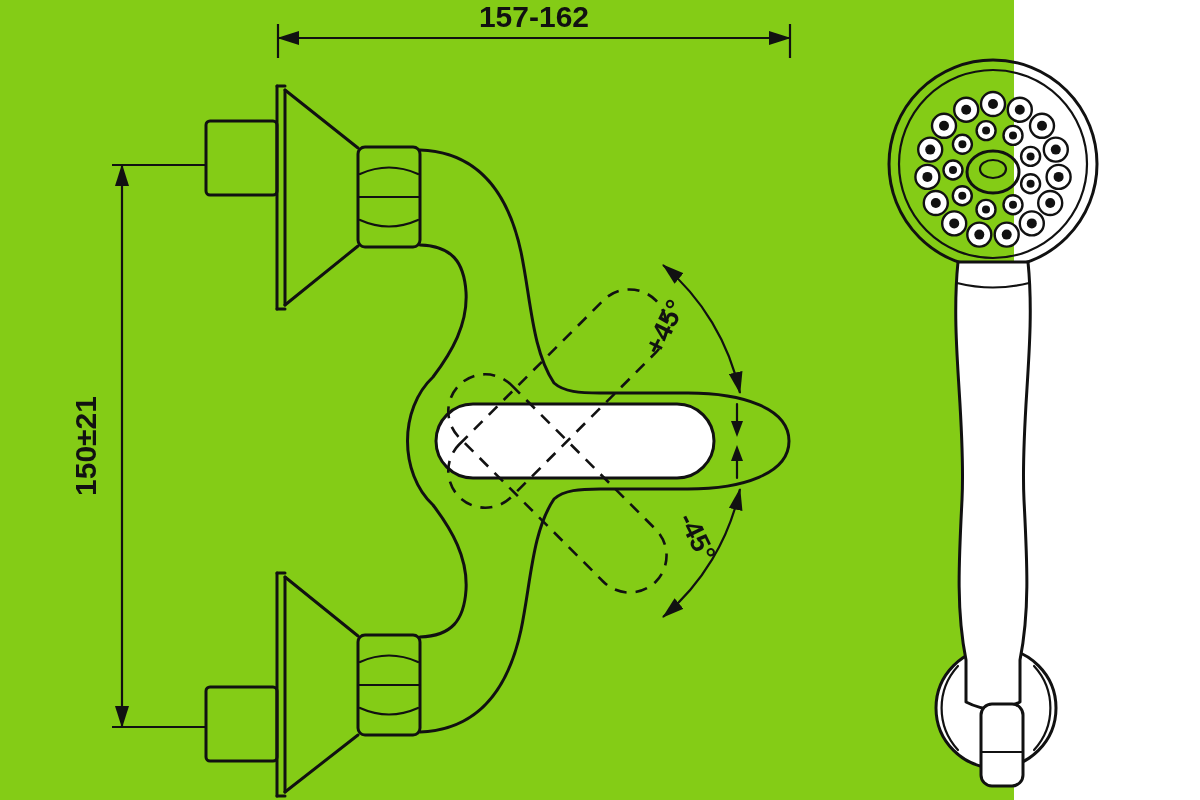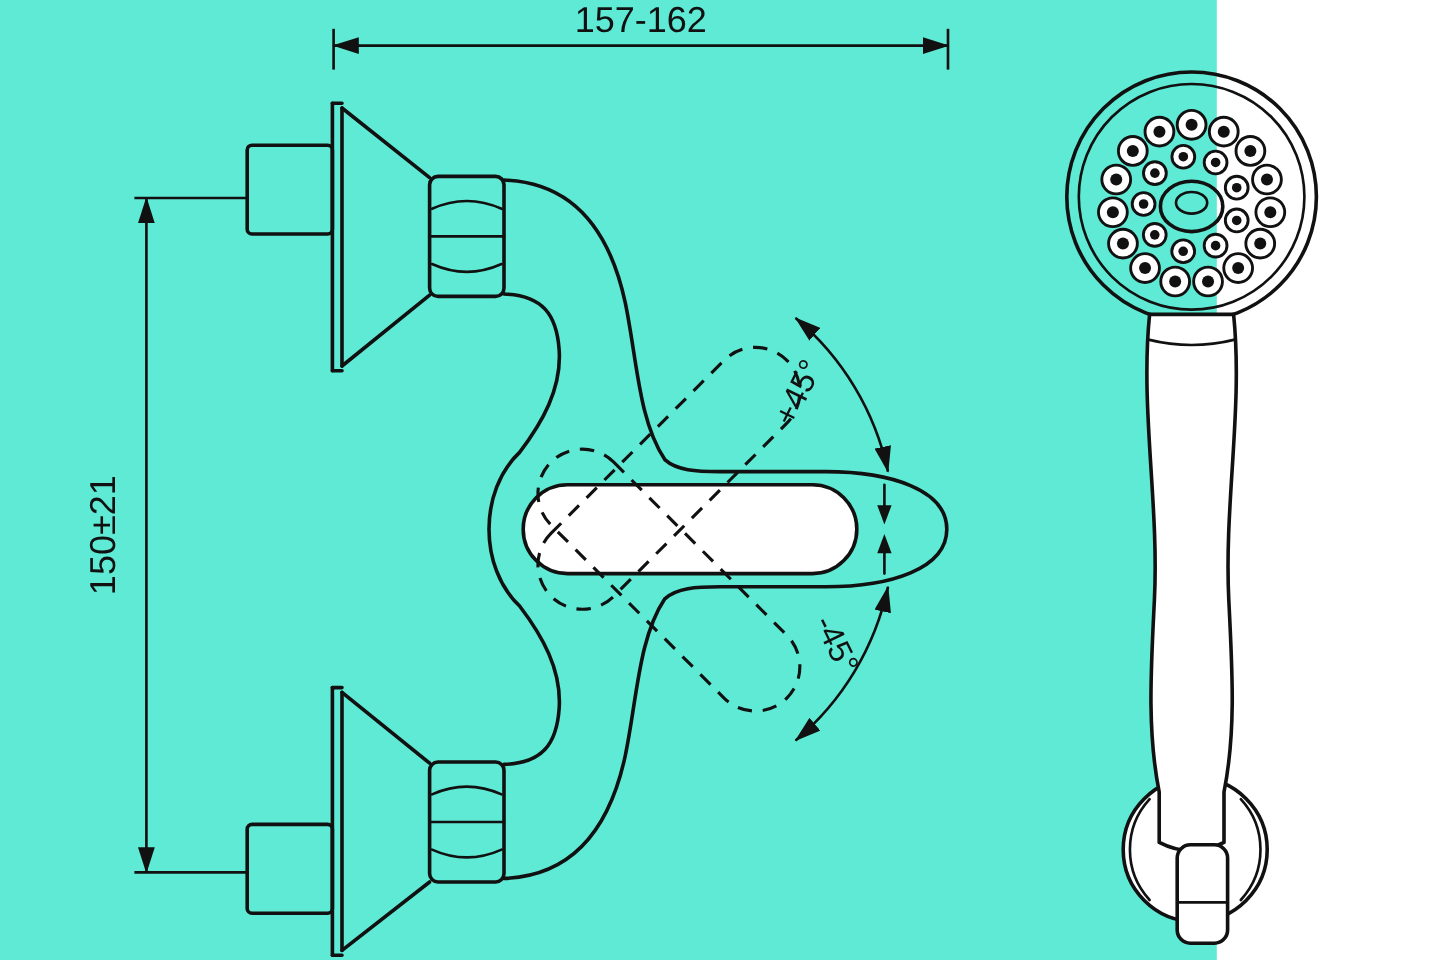--- a/index.html
+++ b/index.html
@@ -1,17 +1,17 @@
 <!DOCTYPE html>
 <html><head>
 <meta charset="utf-8">
 <style>
   html,body { margin:0; padding:0; background:#ffffff; }
   body { width:1200px; height:800px; overflow:hidden; font-family:"Liberation Sans", sans-serif; }
-  .canvas { position:relative; width:1014px; height:800px; background:#5eead4; }
+  .canvas { position:relative; width:1014px; height:800px; background:#84cc16;font-weight:bold; }
   svg { display:block; }
   svg text { fill:#111111; font-family:"Liberation Sans", sans-serif; }
   .outline       { fill:none;    stroke:#111111; stroke-width:3;   stroke-linecap:round; stroke-linejoin:round; }
   .outline-fill  { fill:#ffffff; stroke:#111111; stroke-width:3;   stroke-linejoin:round; }
   .thin          { fill:none;    stroke:#111111; stroke-width:2.2; stroke-linecap:round; }
   .dim           { fill:none;    stroke:#111111; stroke-width:2.2; }
   .dashed        { fill:none;    stroke:#111111; stroke-width:2.6; stroke-dasharray:12 9; stroke-linejoin:round; }
   .arrowhead     { fill:#111111; stroke:none; }
   .noz-o { fill:#ffffff; stroke:#111111; stroke-width:2.4; }
   .noz-i { fill:#111111; stroke:none; }

